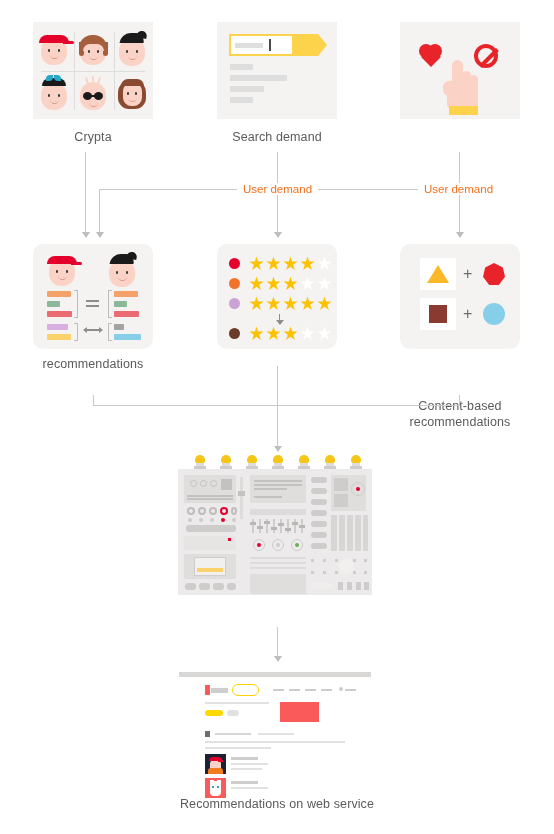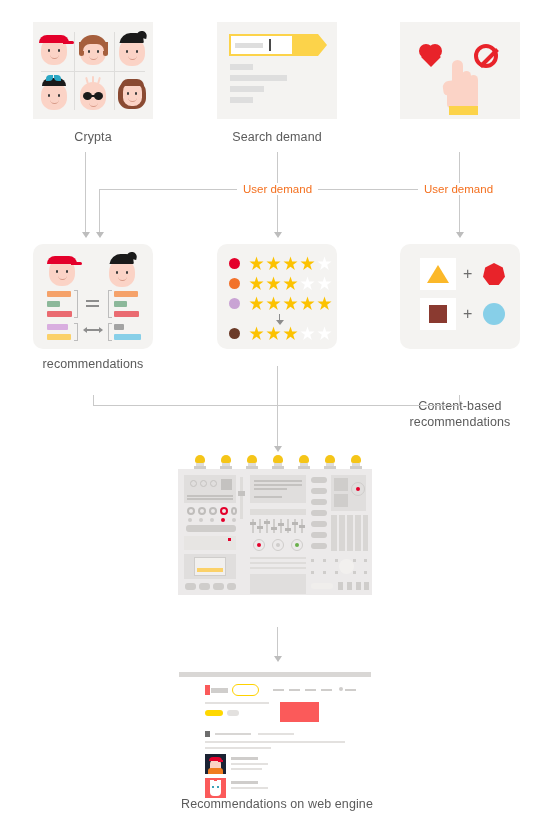--- a/index.html
+++ b/index.html
@@ -587,16 +587,16 @@
         <div class="abs" style="left:5px;top:2px;width:4px;height:4px;background:#ffffff;"></div>
         <div class="abs" style="left:12px;top:2px;width:4px;height:4px;background:#ffffff;"></div>
         <div class="abs" style="left:7px;top:8px;width:2px;height:2px;background:#3aa2b8;"></div>
         <div class="abs" style="left:12px;top:8px;width:2px;height:2px;background:#3aa2b8;"></div>
       </div>
       <div class="bline" style="left:52px;top:104px;width:27px;height:2.5px;background:#cfcdcb;"></div>
       <div class="bline" style="left:52px;top:110px;width:37px;height:2px;background:#e3e1df;"></div>
     </div>
   </div>
   <div class="caption" style="left:137px;top:796px;width:280px;">
-    <span>Recommendations on web engine</span>
+    <span>Recommendations on web service</span>
   </div>
 
 </div>
 
 </body></html>

